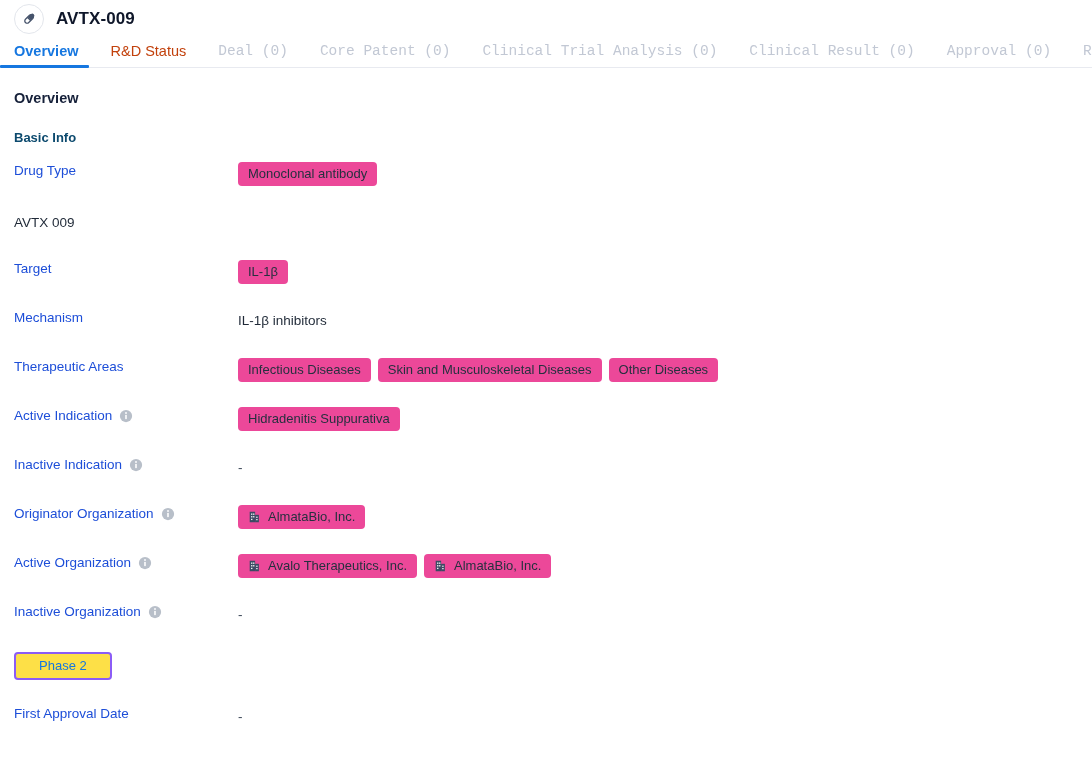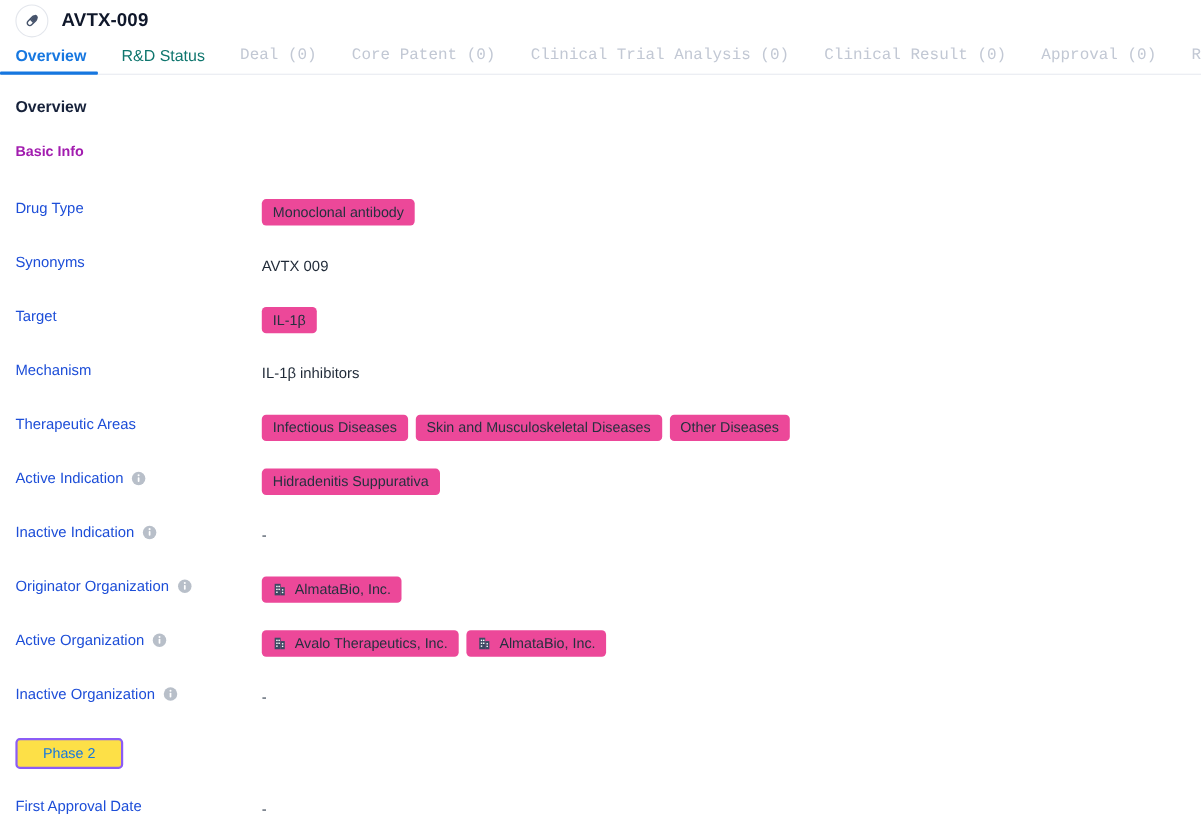--- a/index.html
+++ b/index.html
@@ -60,21 +60,21 @@
     position: relative;
     cursor: pointer;
     line-height: 1;
   }
   .tab:first-child { padding-left: 14px; }
   .tab.active {
     color: #1677e0;
     font-weight: bold;
   }
   .tab.enabled {
-    color: #0f766e;
+    color: #c2410c;
   }
   .tab.disabled {
     color: #c2c8d4;
     cursor: default;
     font-family: Liberation Mono, monospace;
   }
   .tab.active::after {
     content: "";
     position: absolute;
     left: 0px;
@@ -91,22 +91,22 @@
   }
   .section-title {
     font-size: 14.5px;
     font-weight: bold;
     color: #16213a;
     margin-bottom: 24px;
   }
   .subsection-title {
     font-size: 13px;
     font-weight: bold;
-    color: #a21caf;
-    margin-bottom: 34px;
+    color: #0c4a6e;
+    margin-bottom: 15px;
   }
 
   .field-row {
     display: flex;
     align-items: flex-start;
     min-height: 26px;
     margin-bottom: 23px;
   }
   .field-label {
     width: 224px;
@@ -210,23 +210,20 @@
   <div class="field-row">
     <div class="field-label">
       <span>Drug Type</span>
     </div>
     <div class="field-value">
       <span class="chip">Monoclonal antibody</span>
     </div>
   </div>
 
   <div class="field-row">
-    <div class="field-label">
-      <span>Synonyms</span>
-    </div>
     <div class="field-value">
       <span class="plain-value">AVTX 009</span>
     </div>
   </div>
 
   <div class="field-row">
     <div class="field-label">
       <span>Target</span>
     </div>
     <div class="field-value">

